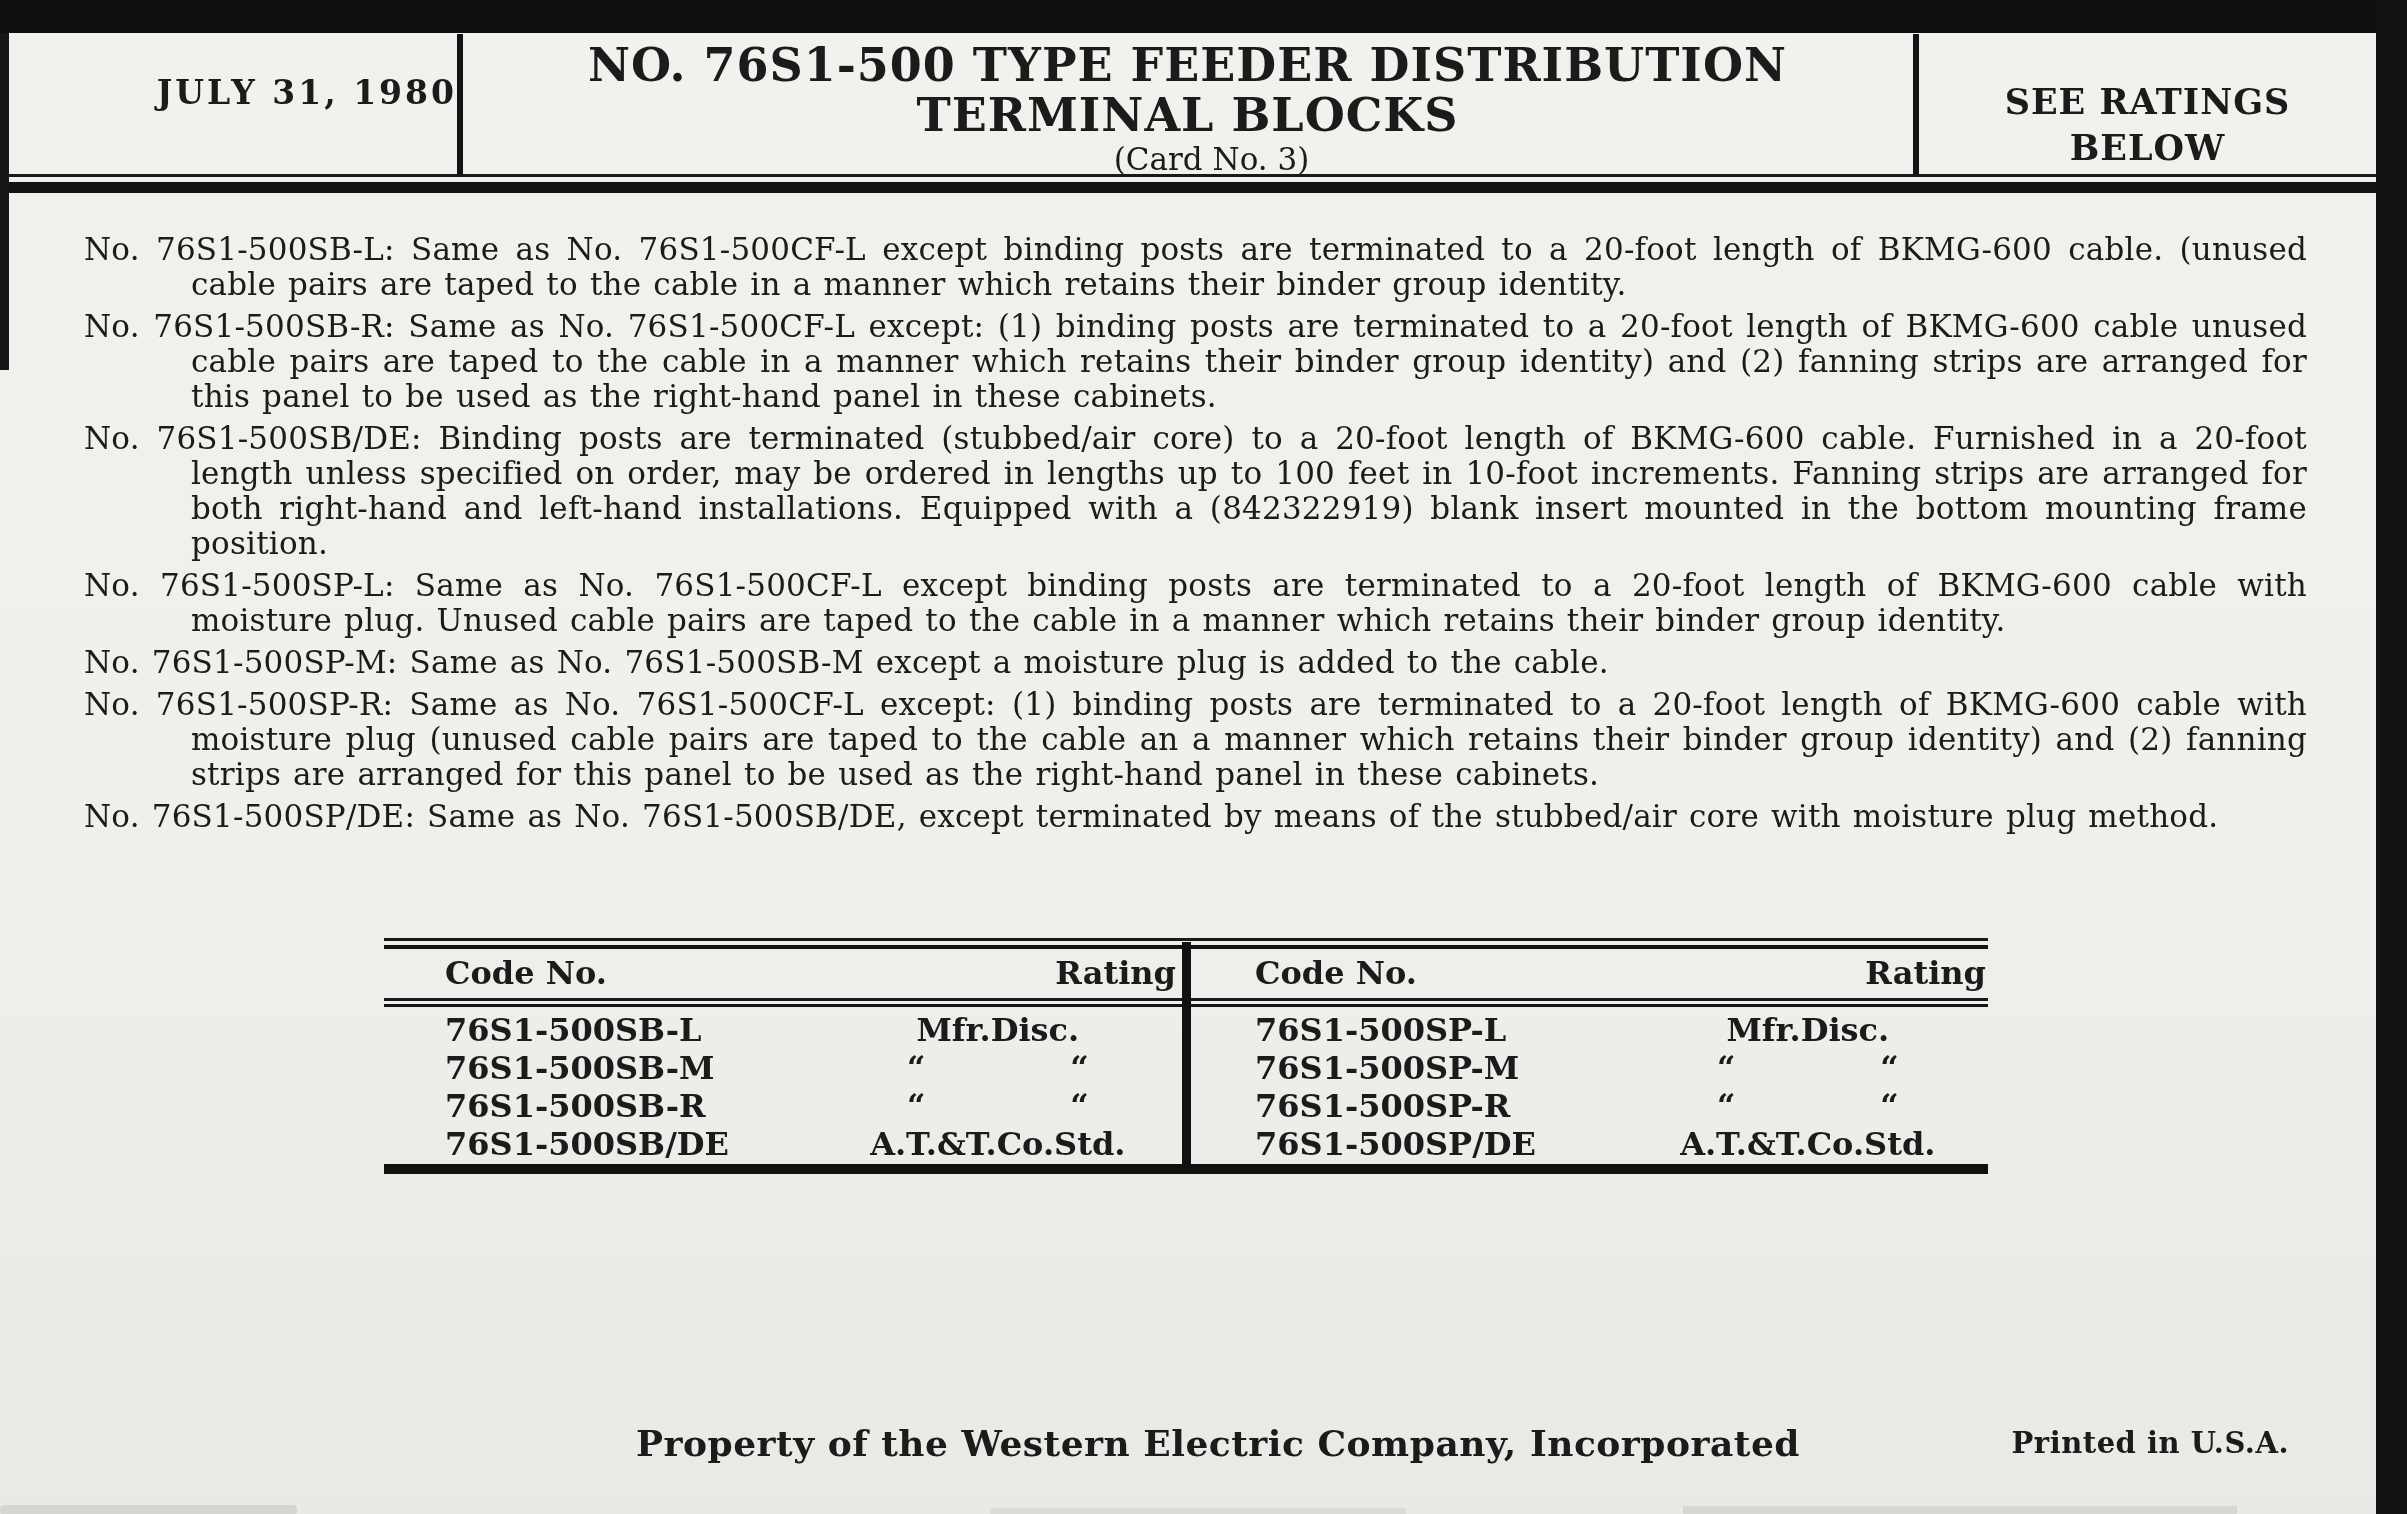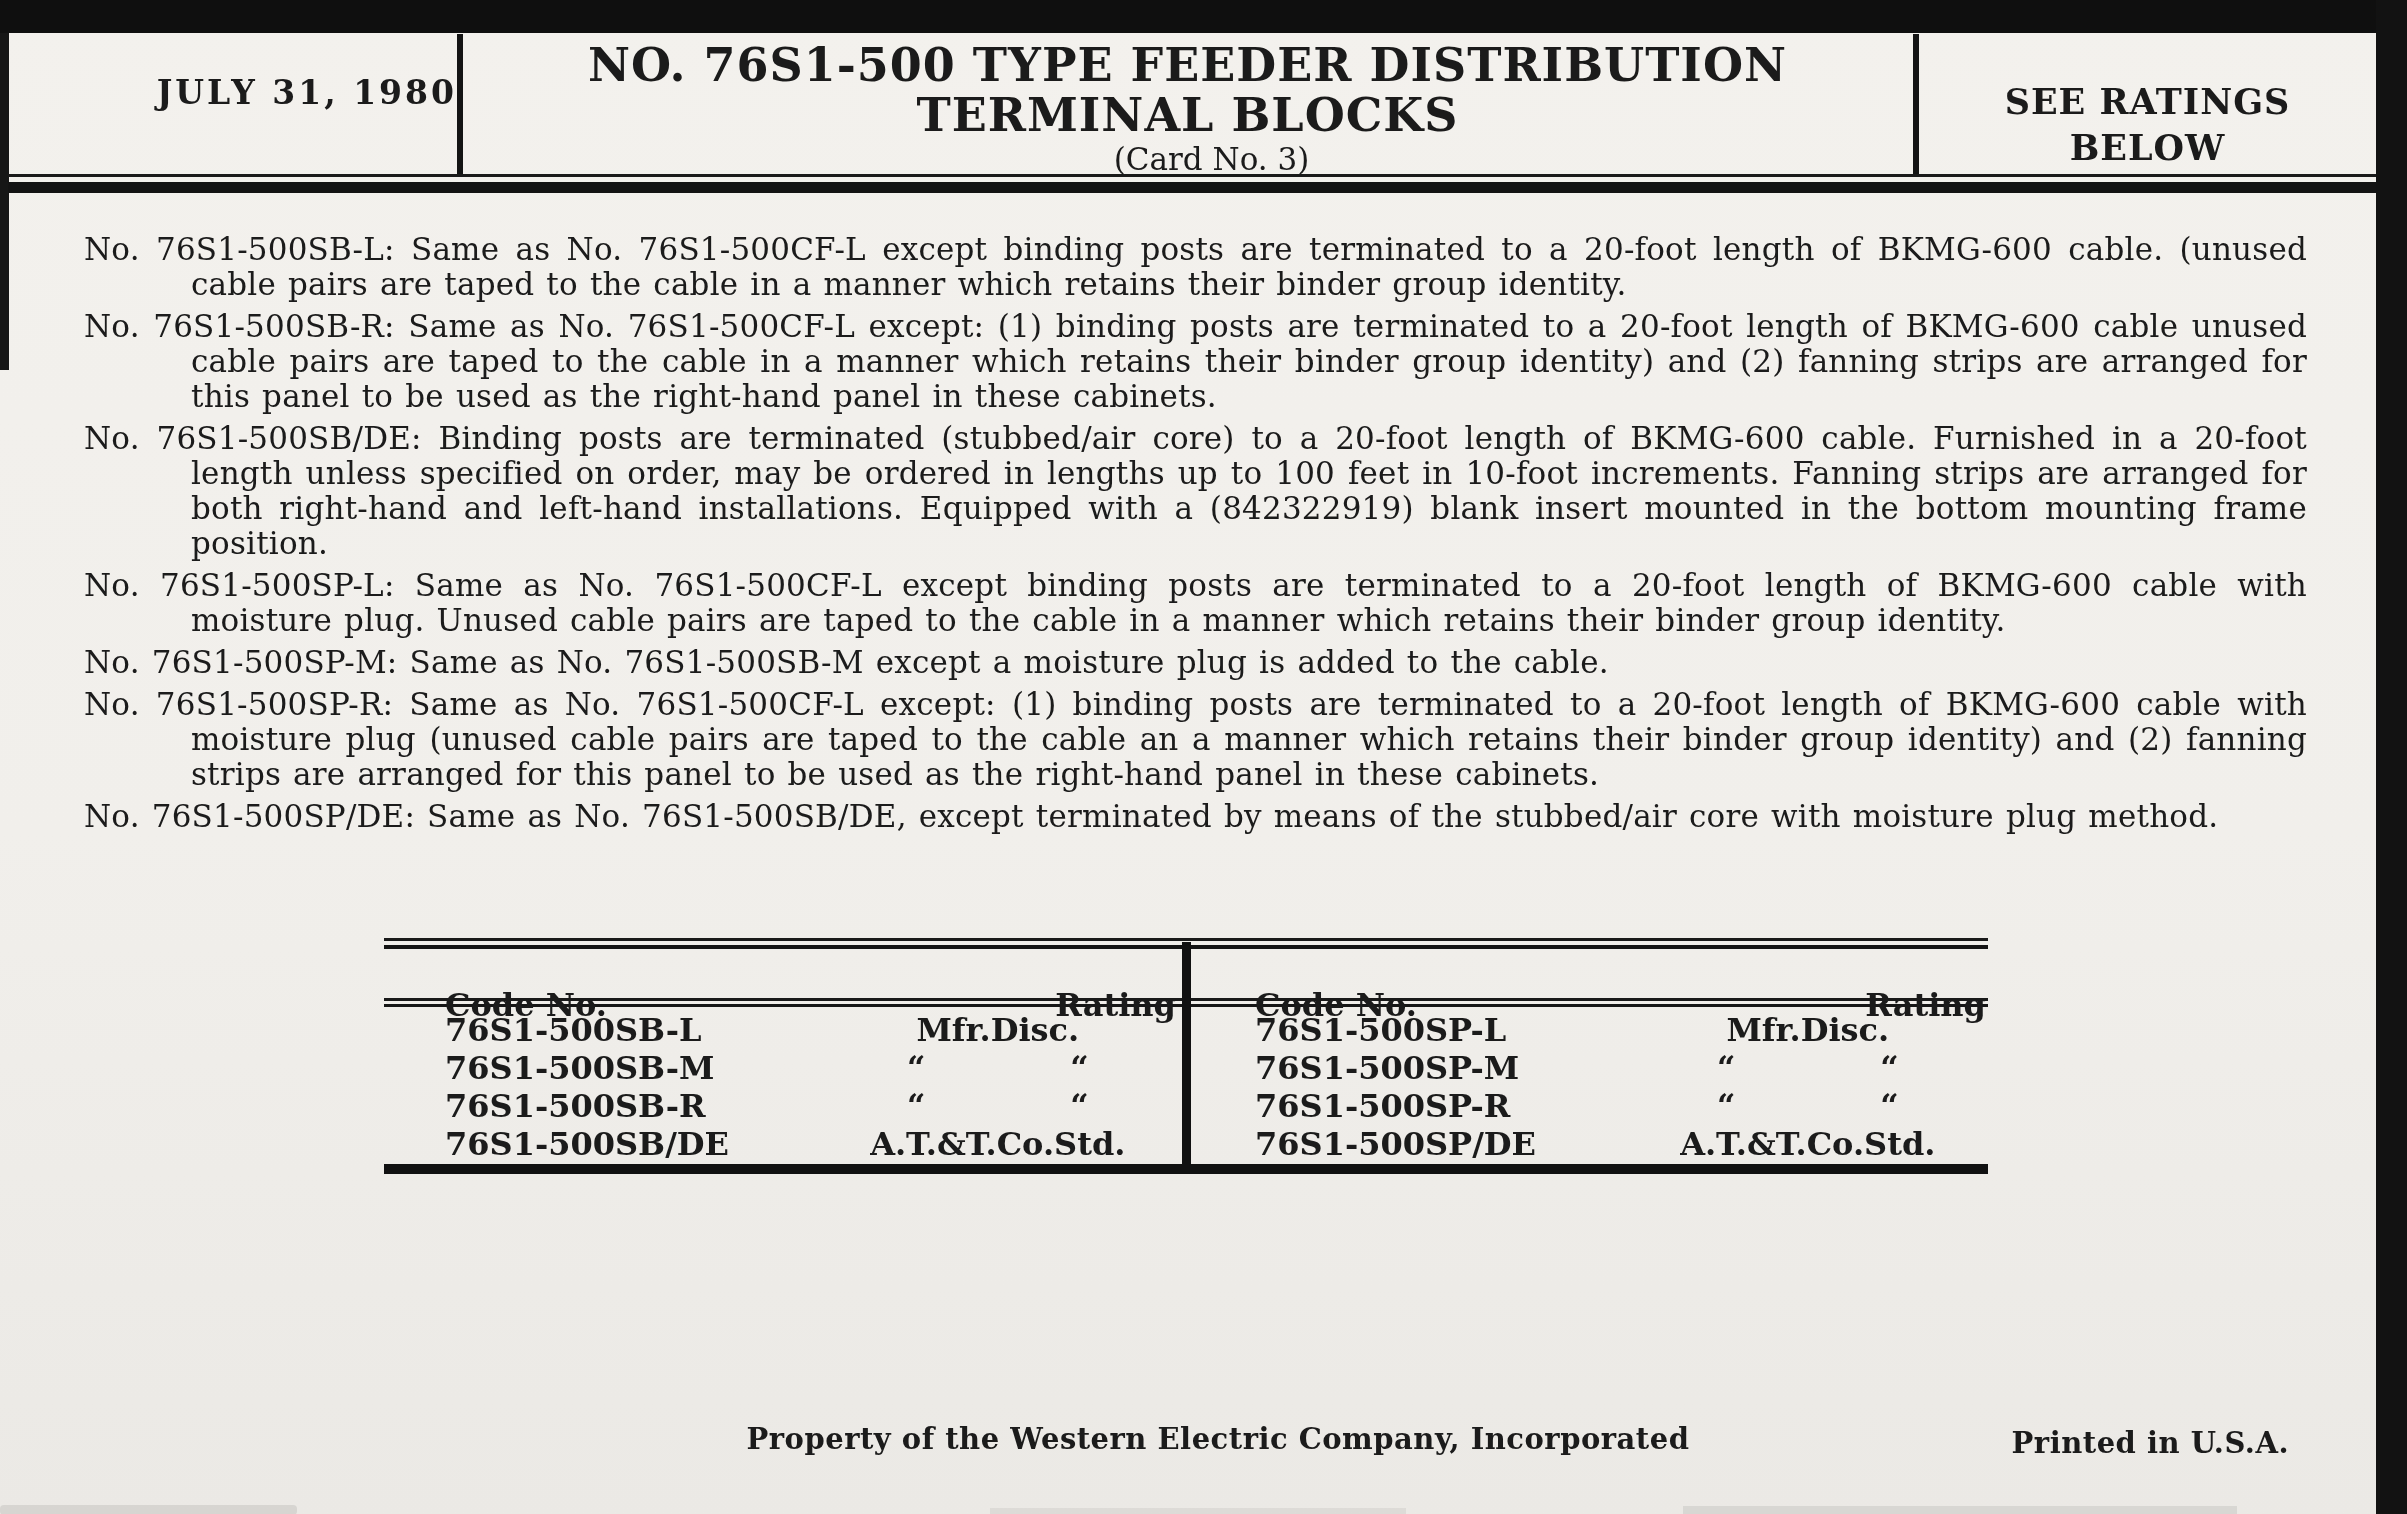--- a/index.html
+++ b/index.html
@@ -115,34 +115,34 @@
   .rt-top2 { position: absolute; left: 0; top: 7px; width: 100%; height: 4px; background: #141414; }
   .rt-mid1 { position: absolute; left: 0; top: 60px; width: 100%; height: 3px; background: #1a1a1a; }
   .rt-mid2 { position: absolute; left: 0; top: 66px; width: 100%; height: 3px; background: #161616; }
   .rt-bottom { position: absolute; left: 0; top: 226px; width: 100%; height: 10px; background: #111; }
   .rt-vdiv { position: absolute; left: 798px; top: 4px; width: 9px; height: 228px; background: #111; }
 
   .rt-side { position: absolute; top: 0; width: 792px; height: 100%; }
   .rt-left  { left: 0; }
   .rt-right { left: 810px; }
 
-  .rt-head { position: absolute; top: 16px; width: 100%; display: flex; margin-top: 32px; }
+  .rt-head { position: absolute; top: 16px; width: 100%; display: flex; }
   .rt-code-h { width: 55%; padding-left: 61px; box-sizing: border-box; }
   .rt-rating-h { width: 45%; text-align: right; }
 
   .rt-rows { position: absolute; top: 73px; width: 100%; }
   .rt-row { display: flex; line-height: 38px; }
   .rt-code { width: 55%; padding-left: 61px; box-sizing: border-box; white-space: nowrap; }
   .rt-rating { width: 45%; text-align: center; white-space: nowrap; }
 
   
   .footer-property {
     position: absolute; left: 30px; top: 1422px; width: 2376px;
     text-align: center;
-    font-size: 29px; font-weight: bold; letter-spacing: 0.5px;
+    font-size: 36px; font-weight: bold; letter-spacing: 0.5px;
   }
   .footer-printed {
     position: absolute; top: 1426px; right: 119px;
     font-size: 29px; font-weight: bold; letter-spacing: 0.5px;
   }
 </style>
 </head>
 <body>
 
 <div class="top-band"></div>

